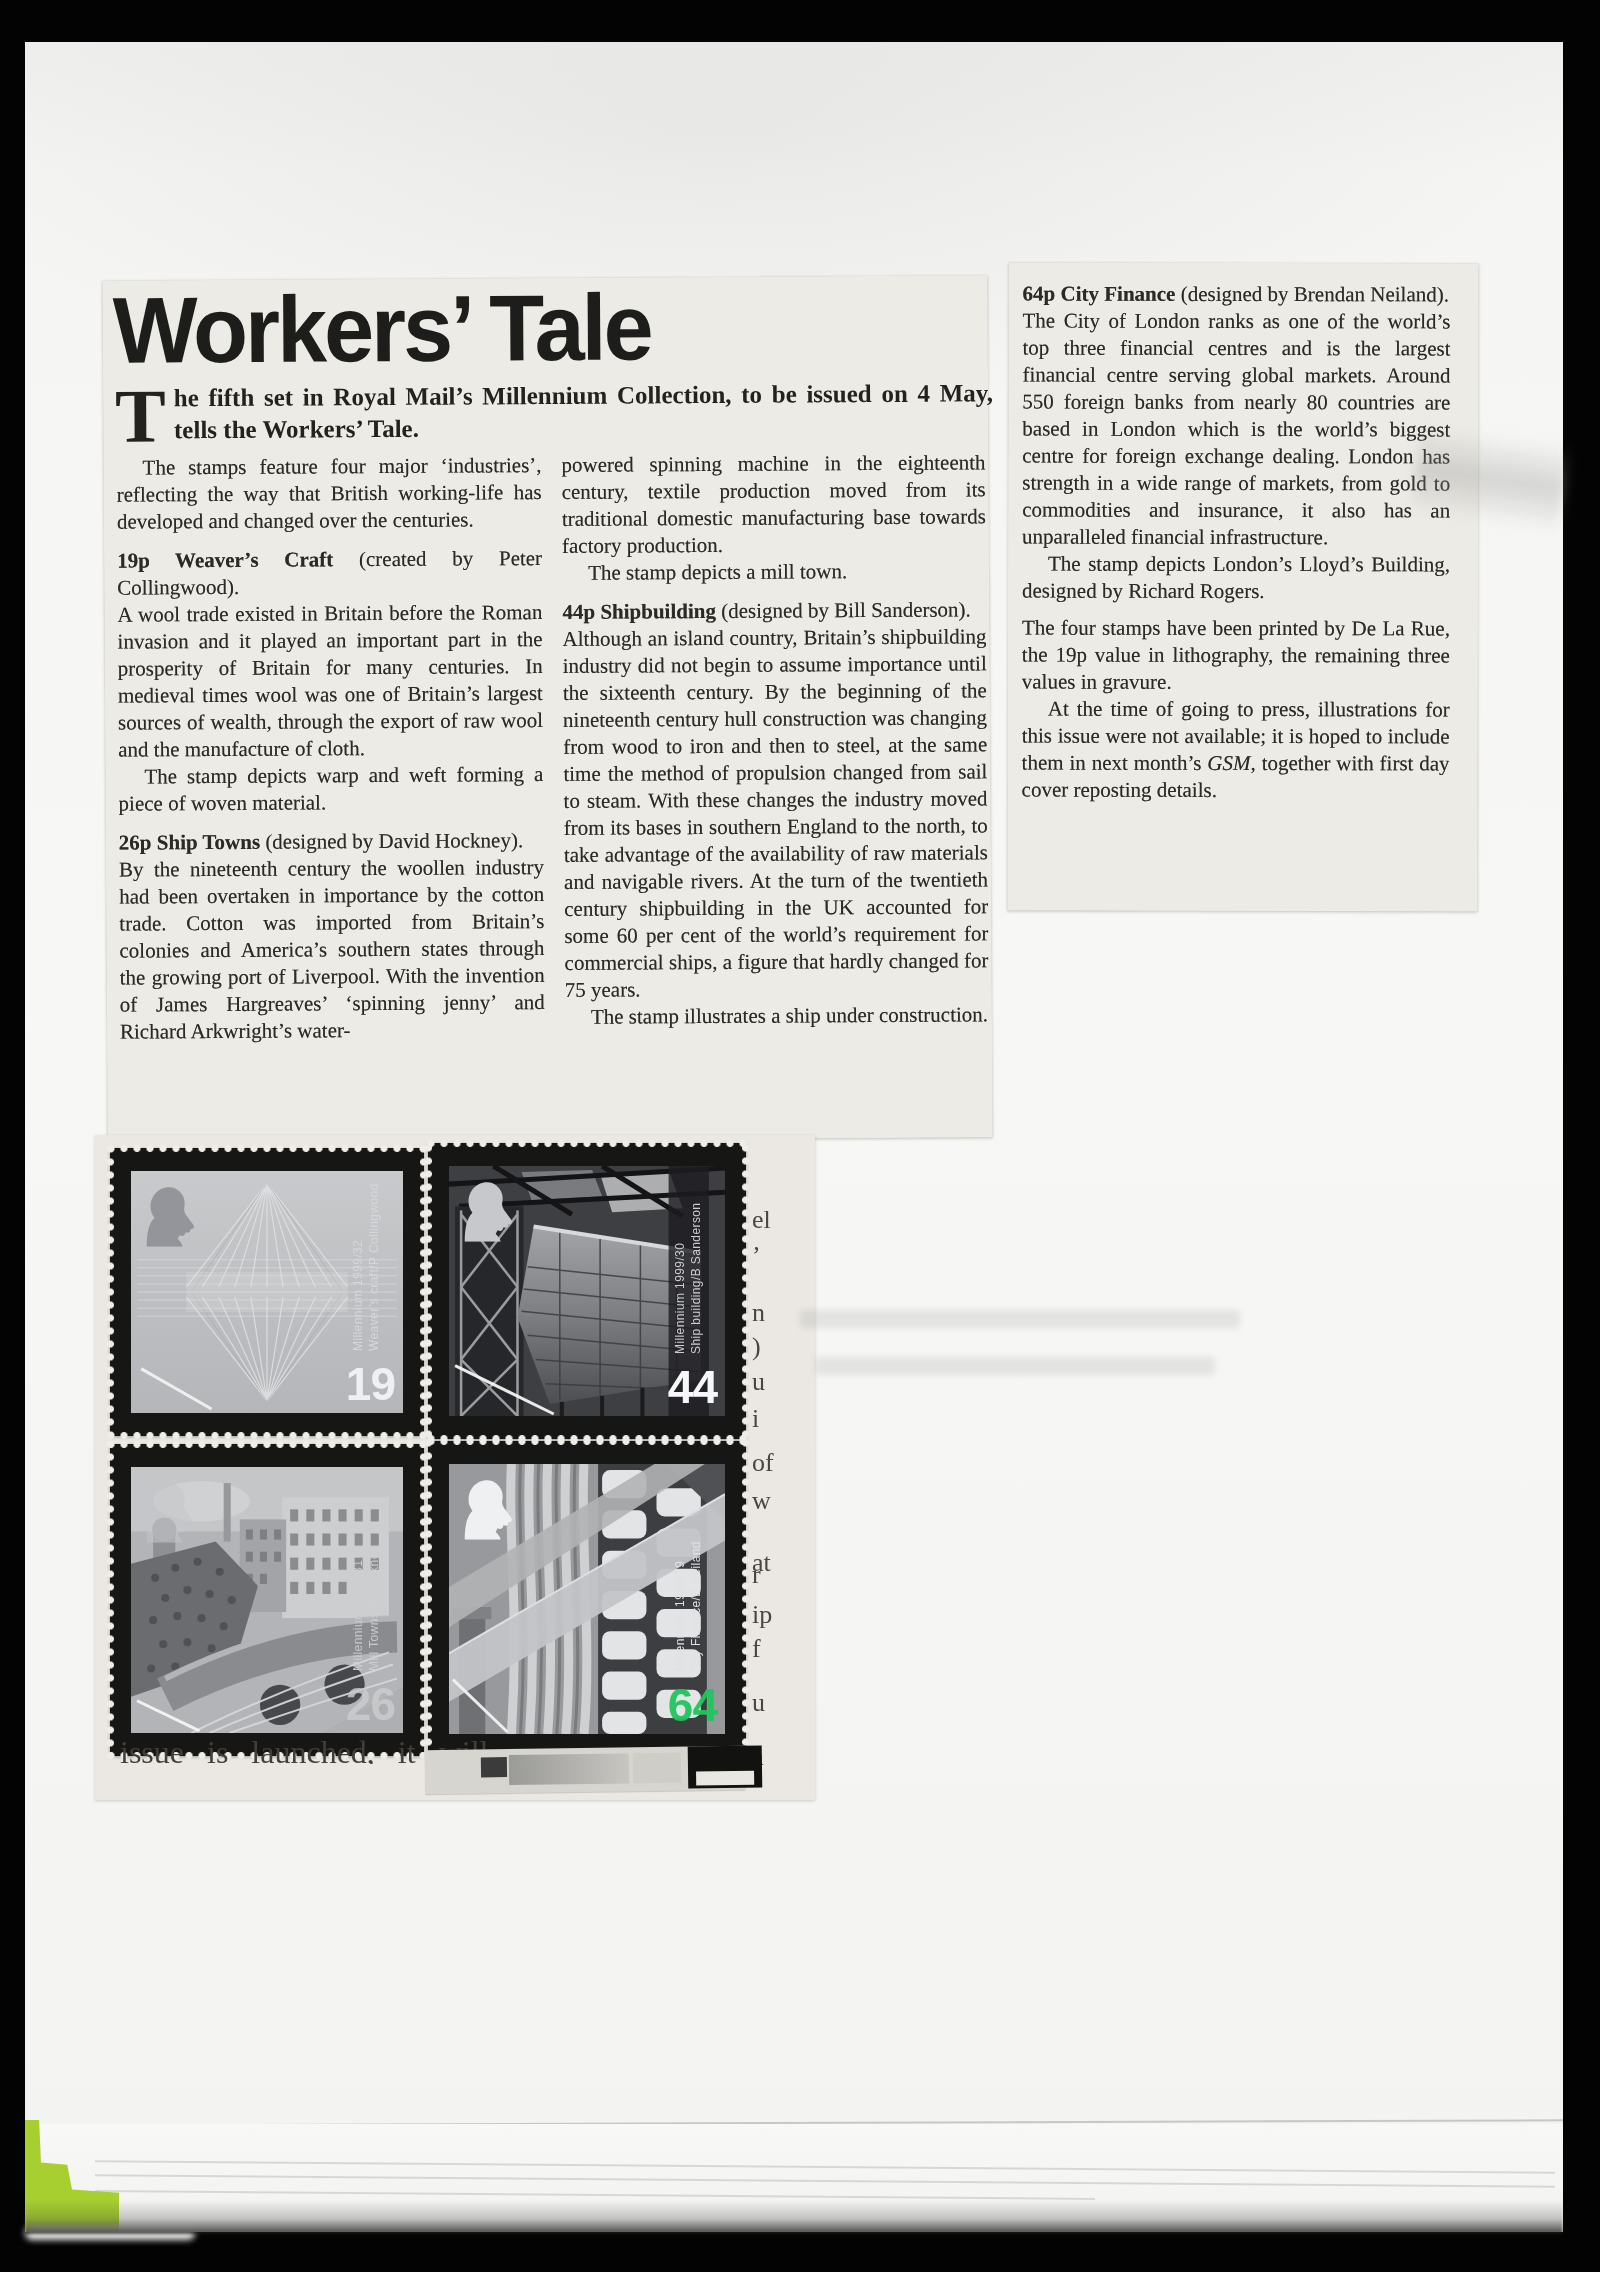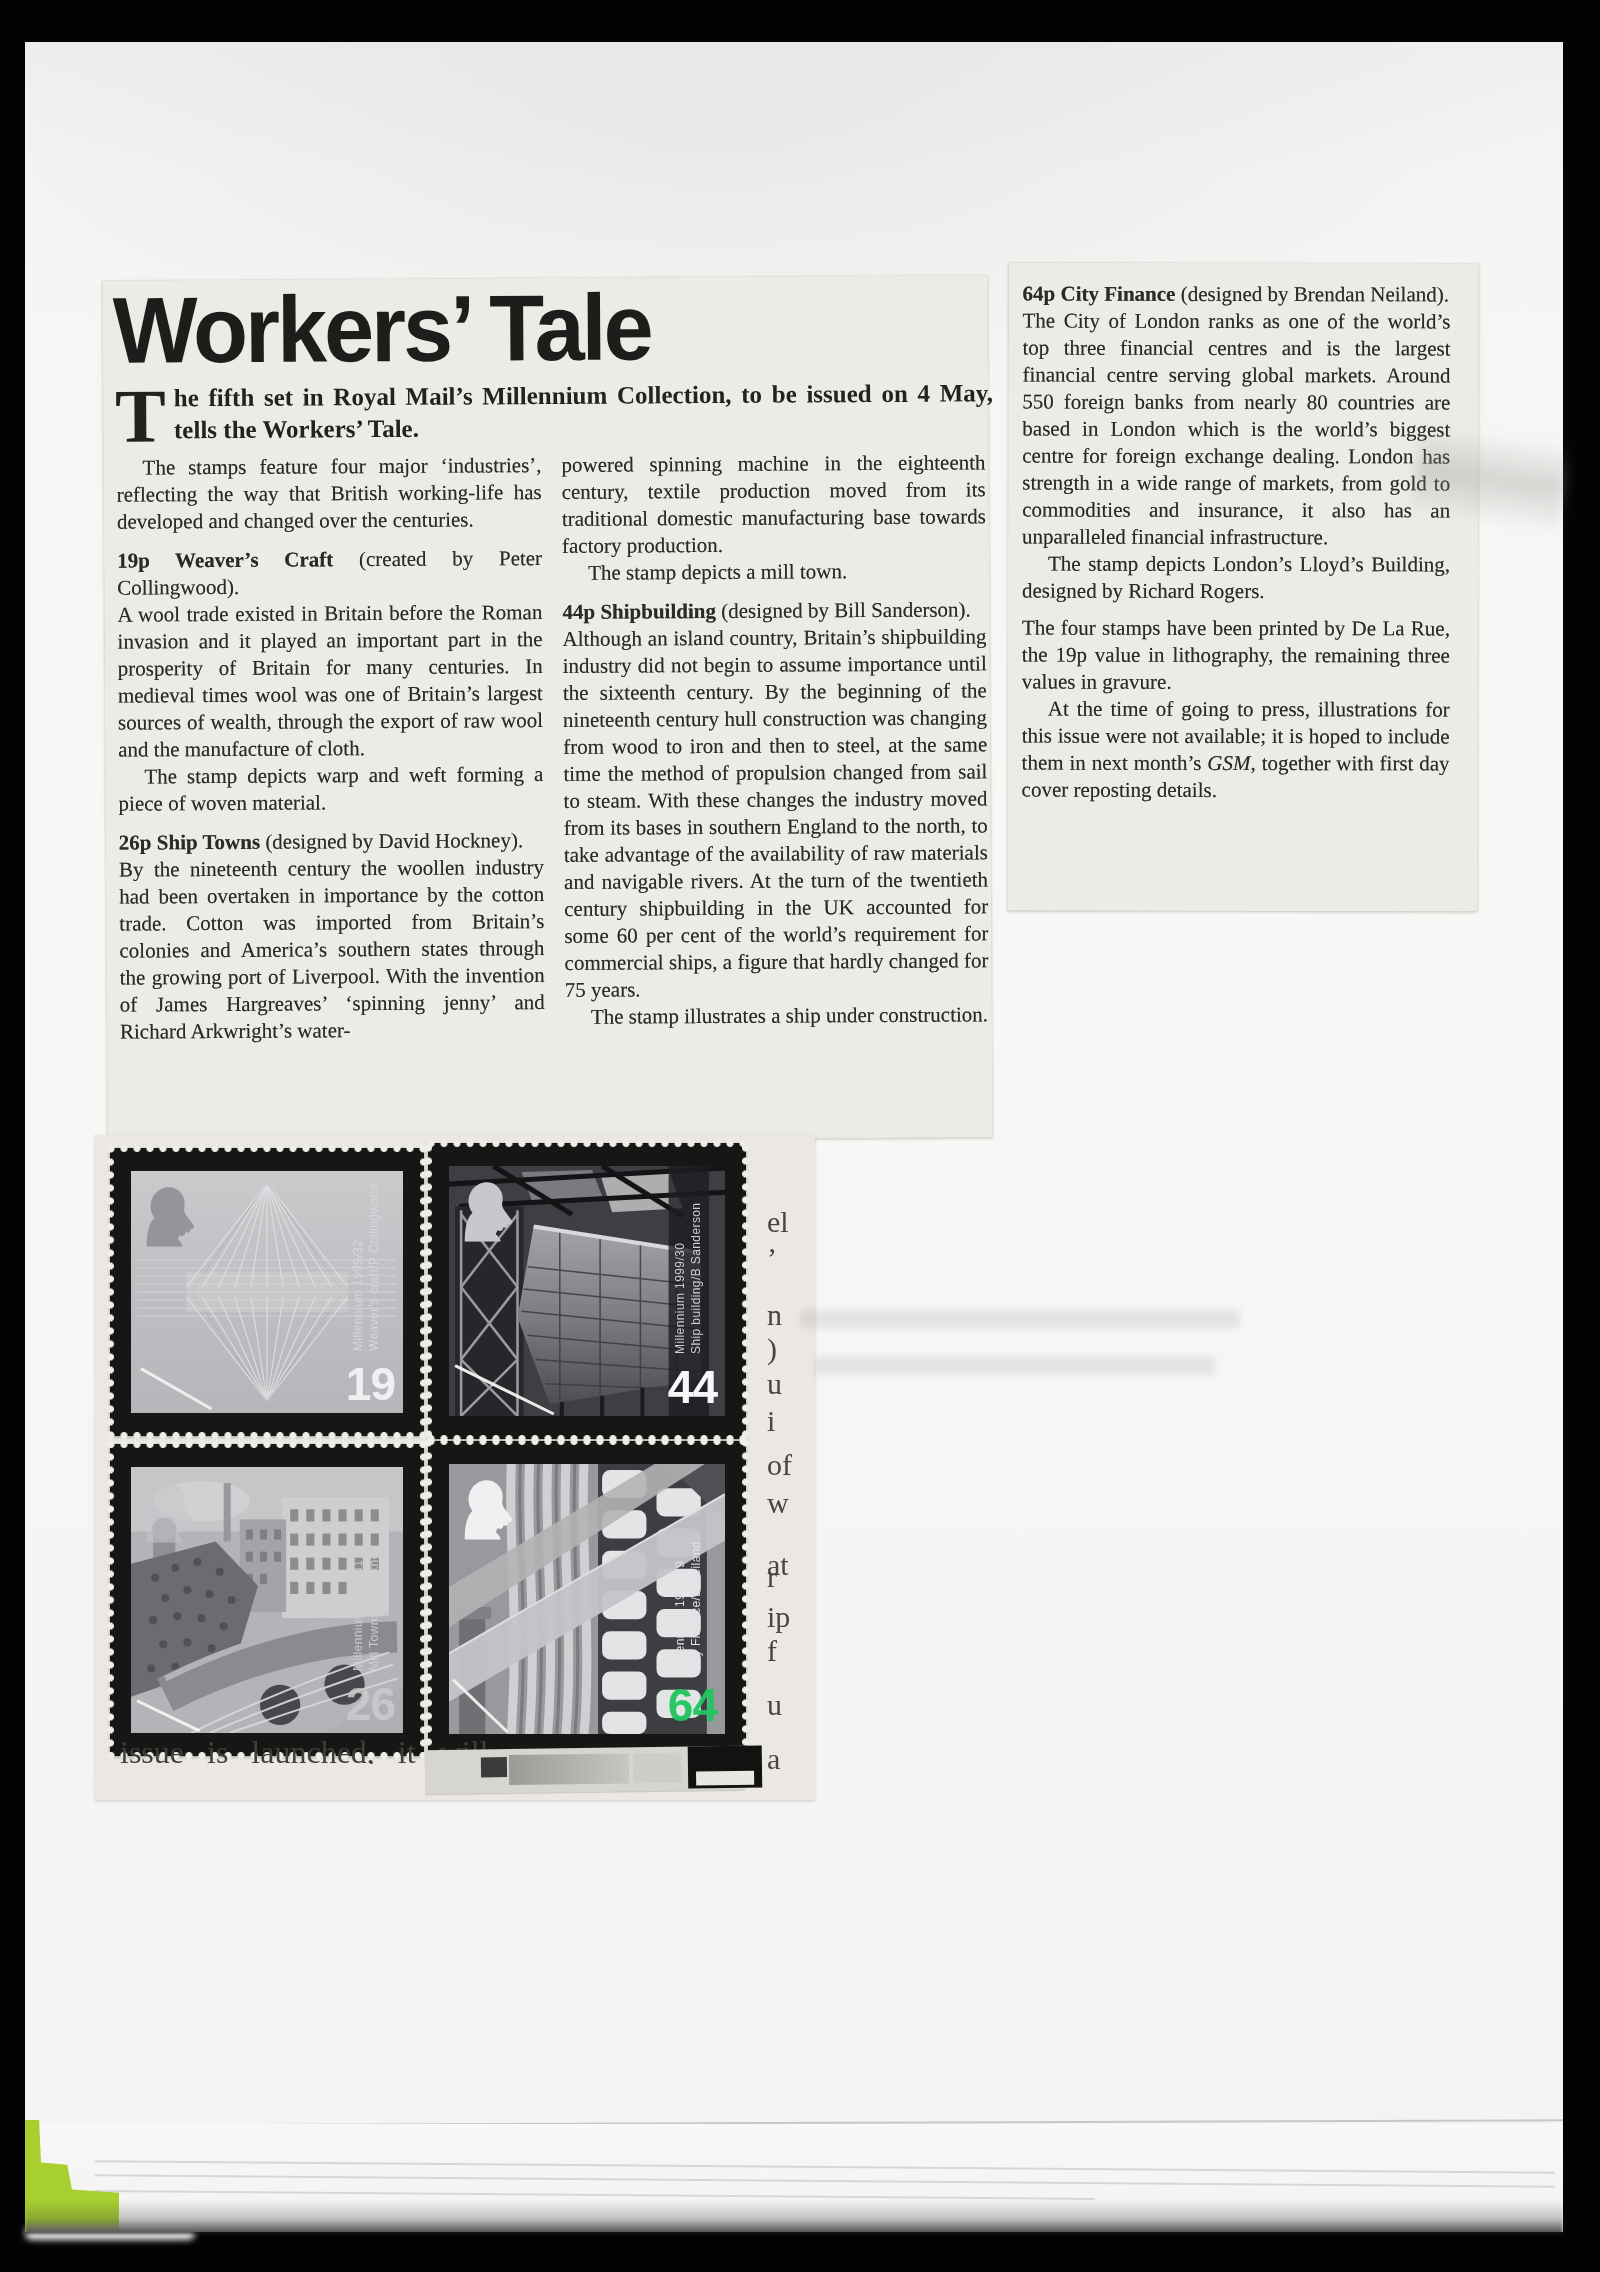--- a/index.html
+++ b/index.html
@@ -24,21 +24,21 @@
   .col p{margin:0;}
   .col p.ind{text-indent:26px;}
   .col p.head{margin-top:12px;}
   .col p.sp{margin-top:10px;}
   #col1{left:13px;top:174px;width:425px;height:686px;}
   #col2{left:458px;top:174px;width:424px;height:708px;}
   #col3{left:14px;top:18px;width:428px;height:616px;}
   
   #underlay{position:absolute;left:70px;top:1093px;width:720px;height:665px;background:#ebe8e3;
         box-shadow:0 1px 3px rgba(60,55,45,.22);}
-  .ghost-letter{position:absolute;left:727px;font-size:30px;color:#474641;filter:blur(.3px);margin-left:15px;}
+  .ghost-letter{position:absolute;left:727px;font-size:26px;color:#474641;filter:blur(.3px);}
   #ghost-line{position:absolute;left:95px;top:1692px;width:612px;height:30px;overflow:hidden;
         display:flex;justify-content:space-between;font-size:32px;color:#413f3a;filter:blur(.35px);}
   #ghost-line .main{word-spacing:15px;}
   .ghost-bar{position:absolute;background:rgba(115,115,112,.14);filter:blur(3px);border-radius:4px;}
   
   .stamp{position:absolute;background:#161615;box-shadow:0 1px 3px rgba(0,0,0,.35);}
   .perf{position:absolute;background-image:radial-gradient(circle,#efede8 3.1px,rgba(0,0,0,0) 3.9px);
         background-size:13px 13px;background-position:center;}
   .perf.t{top:-6px;left:-2px;right:-2px;height:13px;}
   .perf.b{bottom:-6px;left:-2px;right:-2px;height:13px;}

